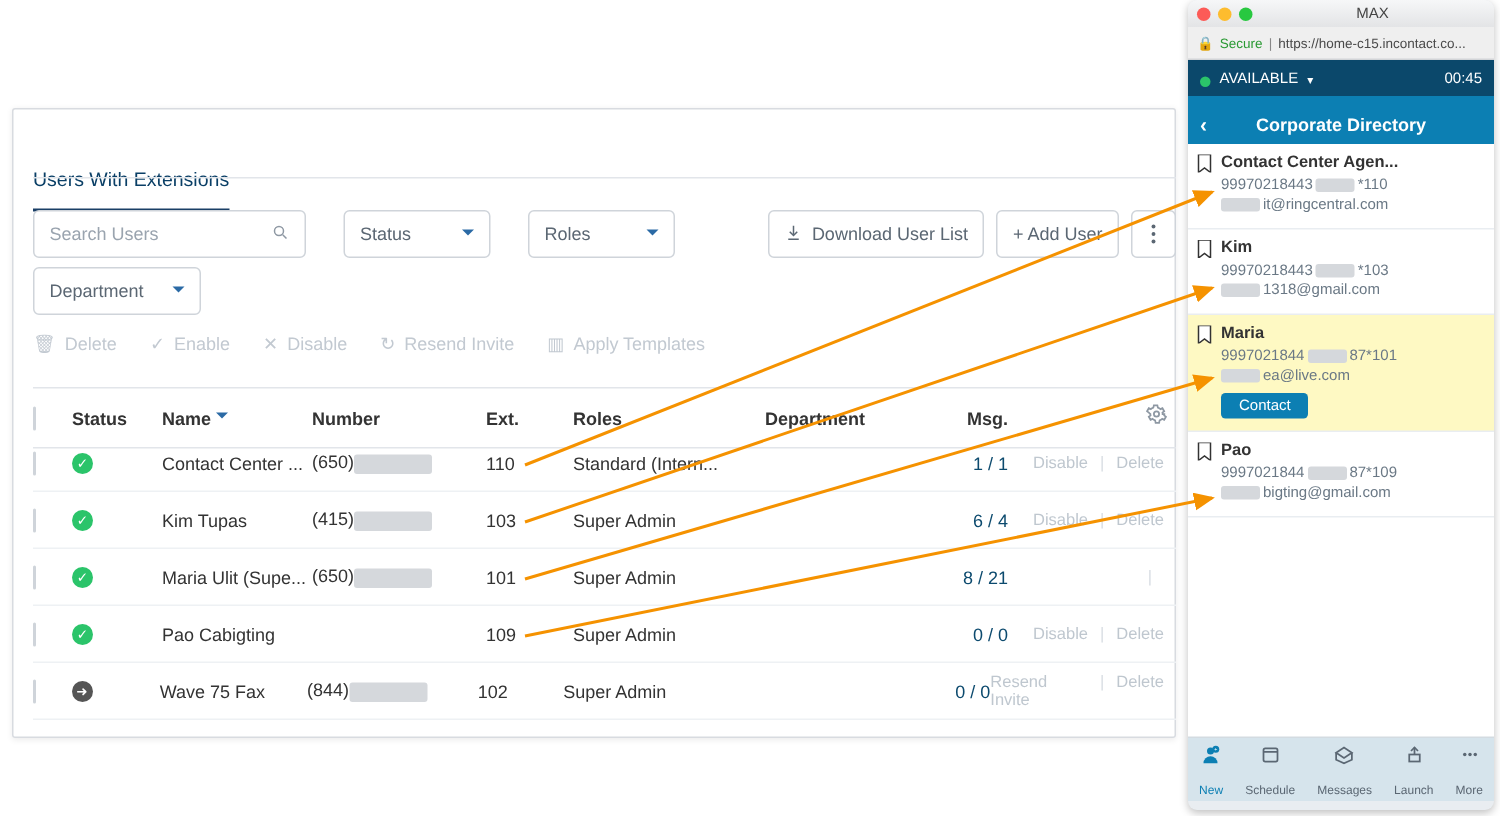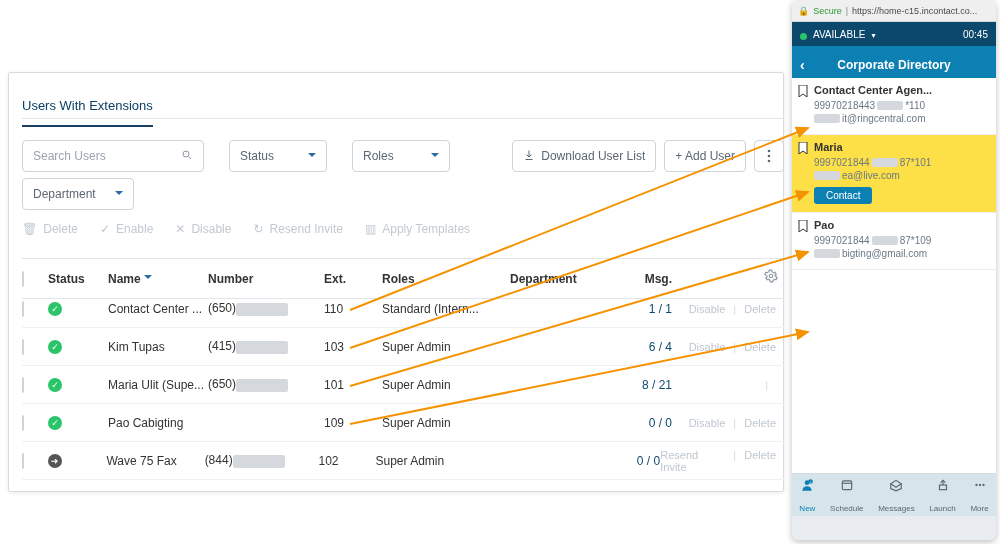--- a/index.html
+++ b/index.html
@@ -1,19 +1,19 @@
 <!DOCTYPE html>
 <html><head>
 <meta charset="utf-8">
 <style>
   *{box-sizing:border-box;margin:0;padding:0;font-family:Arial,Helvetica,sans-serif}
   body{background:#fff;width:1000px;height:544px;position:relative;overflow:hidden}
   
   .left-shadow{position:absolute;left:8px;top:72px;width:776px;height:420px;border:1px solid #d8dbe0;border-radius:2px;box-shadow:0 1px 4px rgba(0,0,0,.08)}
-  .tabs{position:absolute;left:22px;top:92px;display:flex;font-size:13px;color:#2a6496}
+  .tabs{position:absolute;left:22px;top:106px;display:flex;font-size:13px;color:#2a6496}
   .tab{padding:6px 0 12px 0;color:#2a6496;cursor:pointer}
   .tab.active{color:#0a3f66;border-bottom:2px solid #1a3f66;font-weight:500}
   .tabline{position:absolute;left:22px;right:216px;top:118px;border-bottom:1px solid #e2e5ea}
   
   .filters{position:absolute;left:22px;top:140px;display:flex;gap:25px;align-items:flex-start}
   .pill, .input, .dd{border:1px solid #cfd4da;border-radius:4px;height:32px;display:flex;align-items:center;padding:0 10px;font-size:12px;color:#5b6773;background:#fff}
   .search{width:182px;justify-content:space-between;color:#9aa4af}
   .dd{gap:12px}
   .dd .chev{color:#2b6aa5}
   .status-dd{width:98px;justify-content:space-between}
@@ -56,21 +56,21 @@
   .mac-bar .title{margin:0 auto;font-size:10px;color:#444}
   .url-bar{height:22px;background:#efefef;display:flex;align-items:center;padding:0 6px;font-size:9px;color:#4a4a4a;gap:4px;border-bottom:1px solid #d2d4d7}
   .lock{color:#2a9a34}
   .agent-hdr{height:24px;background:#0b486b;display:flex;align-items:center;justify-content:space-between;padding:0 8px;color:#fff;font-size:10px}
   .agent-hdr .left{display:flex;align-items:flex-end;gap:6px}
   .agent-hdr .dot2{width:7px;height:7px;border-radius:50%;background:#2bc46a}
   .dir-hdr{height:26px;background:#0c7fb3;color:#fff;display:flex;align-items:center;justify-content:center;font-size:12px;font-weight:bold;position:relative}
   .dir-hdr .back{position:absolute;left:8px;font-size:14px}
   .dir-body{background:#fff;height:396px;overflow:hidden;border-bottom:1px solid #d3dbe1}
   .card{border-bottom:1px solid #e9edf1;padding:6px 10px 8px 22px;position:relative;font-size:10px;color:#333}
-  .card.sel{background:#fde047}
+  .card.sel{background:#fef9c3}
   .card .bm{position:absolute;left:6px;top:7px;width:10px;height:12px}
   .card .nm{font-weight:bold;font-size:11px;margin-bottom:4px}
   .card .line{color:#6a7885;display:flex;align-items:center;gap:2px;margin-bottom:2px}
   .card .mask2{background:#d5d8dc;color:#d5d8dc;border-radius:2px;display:inline-block;height:9px;width:26px}
   .contact-btn{margin-top:4px;background:#0c7fb3;color:#fff;border:none;border-radius:3px;font-size:10px;padding:3px 12px}
   .bottom-nav{height:42px;background:#d6e4ec;display:flex;justify-content:space-around;align-items:center;font-size:8px;color:#5b6773}
   .bottom-nav .item{display:flex;flex-direction:column;align-items:center;gap:12px}
   .bottom-nav .item.first{color:#0c7fb3}
   .bottom-nav svg{width:14px;height:14px}
   
@@ -234,20 +234,26 @@
       <div class="col-msg col-msg-val">0 / 0</div>
       <div class="actions">
         <span>Resend Invite</span>
         <span class="sep">|</span>
         <span>Delete</span>
       </div>
     </div>
   </div>
 
 <div class="phone">
+  <div class="mac-bar">
+    <span class="circ r"></span>
+    <span class="circ y"></span>
+    <span class="circ g"></span>
+    <span class="title">MAX</span>
+  </div>
   <div class="url-bar">
     <span class="lock">🔒</span>
     <span style="color:#2a9a34">Secure</span>
     <span style="color:#888">|</span>
     <span>https://home-c15.incontact.co...</span>
   </div>
   <div class="agent-hdr">
     <span class="left">
         <span class="dot2"></span>
         <span>AVAILABLE</span>
@@ -261,20 +267,28 @@
     <span>Corporate Directory</span>
   </div>
   <div class="dir-body" id="dir-body">
       <div class="card">
         <svg class="bm" viewBox="0 0 10 12">
           <path d="M1 0h8v12l-4-3-4 3z" fill="#fff" stroke="#333" stroke-width="1"></path>
         </svg>
         <div class="nm">Contact Center Agen...</div>
         <div class="line">99970218443<span class="mask2"></span>*110</div>
         <div class="line"><span class="mask2"></span>it@ringcentral.com</div>
+      </div>
+      <div class="card">
+        <svg class="bm" viewBox="0 0 10 12">
+          <path d="M1 0h8v12l-4-3-4 3z" fill="#fff" stroke="#333" stroke-width="1"></path>
+        </svg>
+        <div class="nm">Kim</div>
+        <div class="line">99970218443<span class="mask2"></span>*103</div>
+        <div class="line"><span class="mask2"></span>1318@gmail.com</div>
       </div>
       <div class="card sel"><svg class="bm" viewBox="0 0 10 12">
           <path d="M1 0h8v12l-4-3-4 3z" fill="#fff" stroke="#333" stroke-width="1"></path>
         </svg><div class="nm">Maria</div><div class="line">9997021844<span class="mask2"></span>87*101</div><div class="line"><span class="mask2"></span>ea@live.com</div><button class="contact-btn">Contact</button></div>
       <div class="card">
         <svg class="bm" viewBox="0 0 10 12">
           <path d="M1 0h8v12l-4-3-4 3z" fill="#fff" stroke="#333" stroke-width="1"></path>
         </svg>
         <div class="nm">Pao</div>
         <div class="line">9997021844<span class="mask2"></span>87*109</div>

